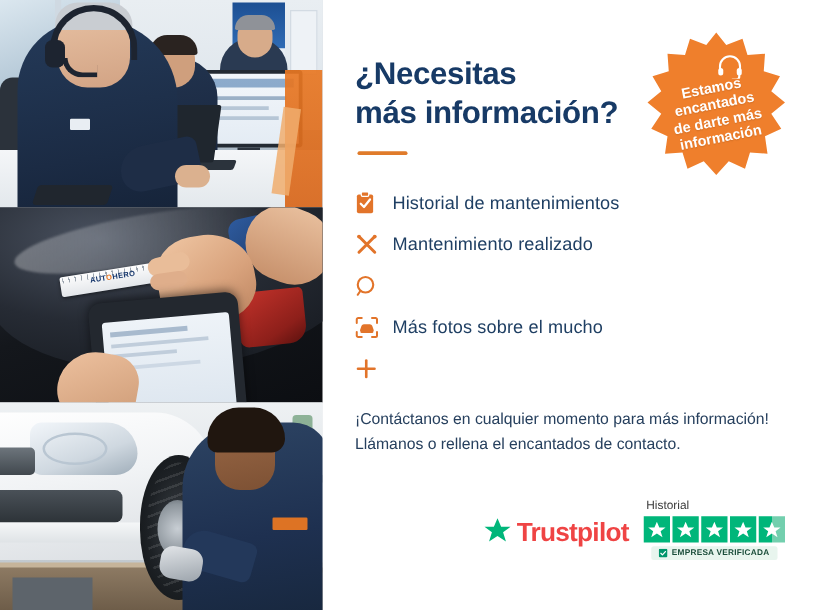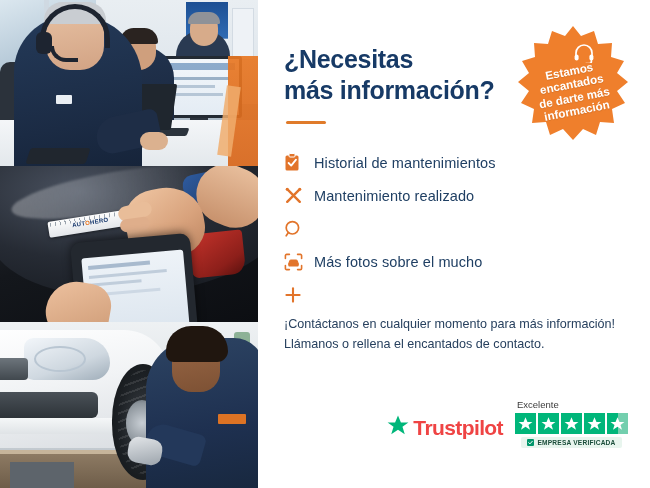--- a/index.html
+++ b/index.html
@@ -282,21 +282,21 @@
   .feature .ico {
     width: 30px; flex: 0 0 30px;
     display: flex; align-items: center; justify-content: flex-start;
     color: #e2742a;
   }
   .feature .txt {
     font-size: 14.5px; color: #1f3f63; letter-spacing: .1px;
   }
 
   .contact {
-    margin-top: 3px;
+    margin-top: 14px;
     font-size: 12.6px;
     color: #27405e;
     line-height: 1.62;
   }
 
   
   .badge {
     position: absolute;
     right: 18px; top: 24px;
     width: 118px; height: 118px;
@@ -548,21 +548,21 @@
       <div class="tp-logo">
         <span class="star">
           <svg width="22" height="21" viewBox="0 0 24 23" fill="#00b67a">
             <path d="M12 0.6 L15.2 8.1 L23.4 8.1 L16.9 13 L19.4 21 L12 16.1 L4.6 21 L7.1 13 L0.6 8.1 L8.8 8.1 Z"></path>
           </svg>
         </span>
         <span class="word">Trustpilot</span>
       </div>
 
       <div class="tp-right">
-        <div class="tp-excelente">Excelente</div>
+        <div class="tp-excelente">Historial</div>
         <div class="stars">
           <span class="sq">
               <svg width="15" height="14" viewBox="0 0 24 23" fill="#ffffff">
                 <path d="M12 0.6 L15.2 8.1 L23.4 8.1 L16.9 13 L19.4 21 L12 16.1 L4.6 21 L7.1 13 L0.6 8.1 L8.8 8.1 Z"></path>
               </svg>
             </span>
           <span class="sq">
               <svg width="15" height="14" viewBox="0 0 24 23" fill="#ffffff">
                 <path d="M12 0.6 L15.2 8.1 L23.4 8.1 L16.9 13 L19.4 21 L12 16.1 L4.6 21 L7.1 13 L0.6 8.1 L8.8 8.1 Z"></path>
               </svg>

